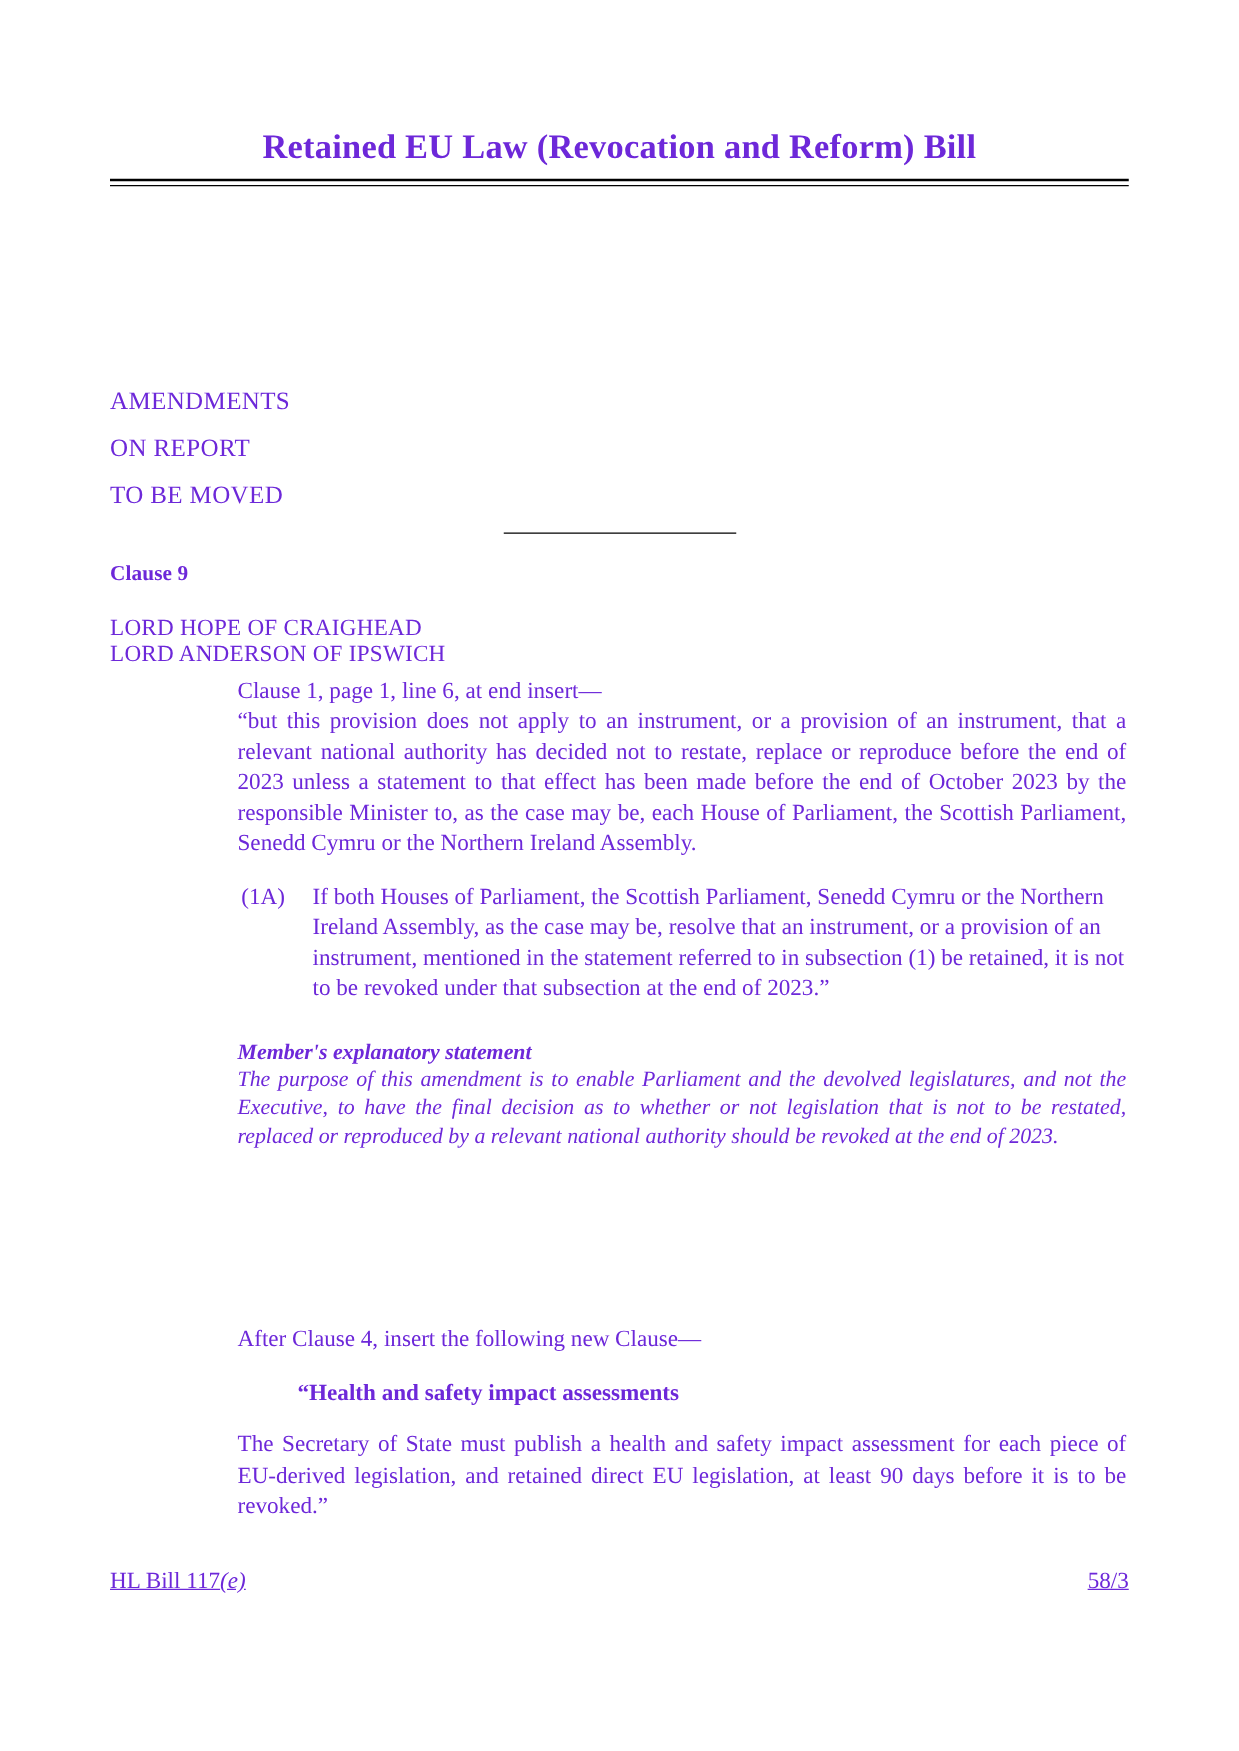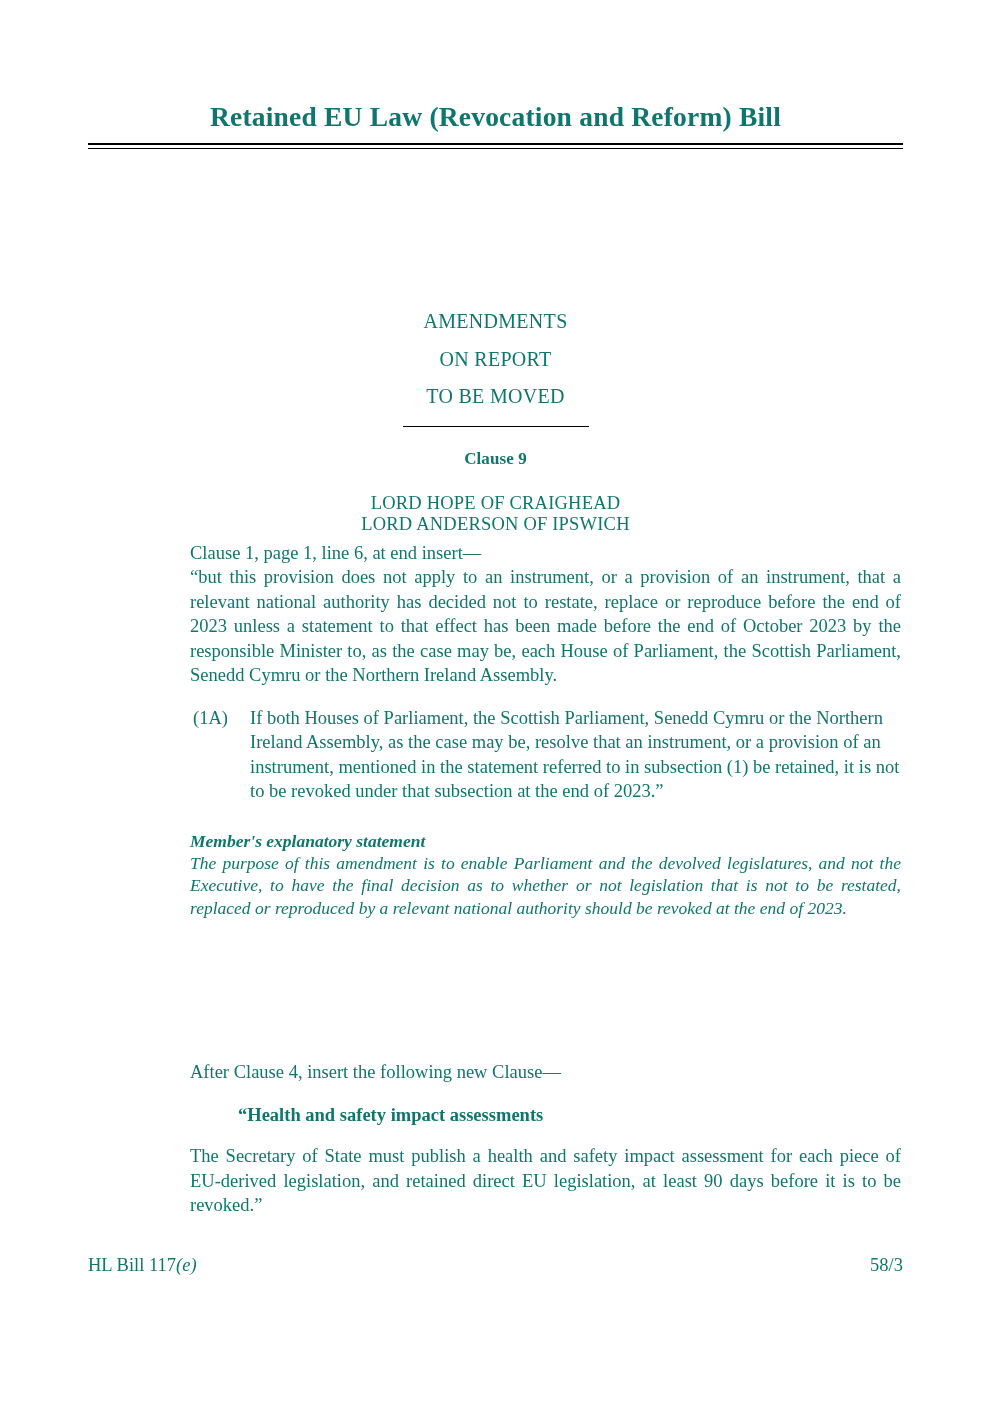--- a/index.html
+++ b/index.html
@@ -7,21 +7,21 @@
     padding: 0;
     background: #ffffff;
   }
   .page {
     position: relative;
     width: 991px;
     height: 1401px;
     background: #ffffff;
     margin: 0 auto;
     font-family: "Liberation Serif", "DejaVu Serif", serif;
-    color: #0f766e;
+    color: #6d28d9;
     overflow: hidden;
   }
 
   
   .title-block {
     position: absolute;
     left: 88px;
     top: 100px;
     width: 815px;
   }
@@ -39,21 +39,20 @@
     border-bottom: 1.3px solid #000;
     height: 2.6px;
   }
 
   
   .headgroup {
     position: absolute;
     left: 88px;
     top: 303px;
     width: 815px;
-    text-align: center;
   }
   .head-line {
     font-size: 20px;
     line-height: 37.5px;
     letter-spacing: 0.3px;
   }
   .rule-short {
     width: 186px;
     margin: 10px auto 0 auto;
     border-top: 1.4px solid #000;
@@ -160,20 +159,21 @@
   
   .footer {
     position: absolute;
     left: 88px;
     top: 1255px;
     width: 815px;
     display: flex;
     justify-content: space-between;
     align-items: flex-start;
     font-size: 18.5px;
+    text-decoration: underline;
   }
   .footer .ital { font-style: italic; }
 </style>
 </head>
 <body>
 
 <div class="page">
 
   <div class="title-block">
     <div class="doc-title">Retained EU Law (Revocation and Reform) Bill</div>

